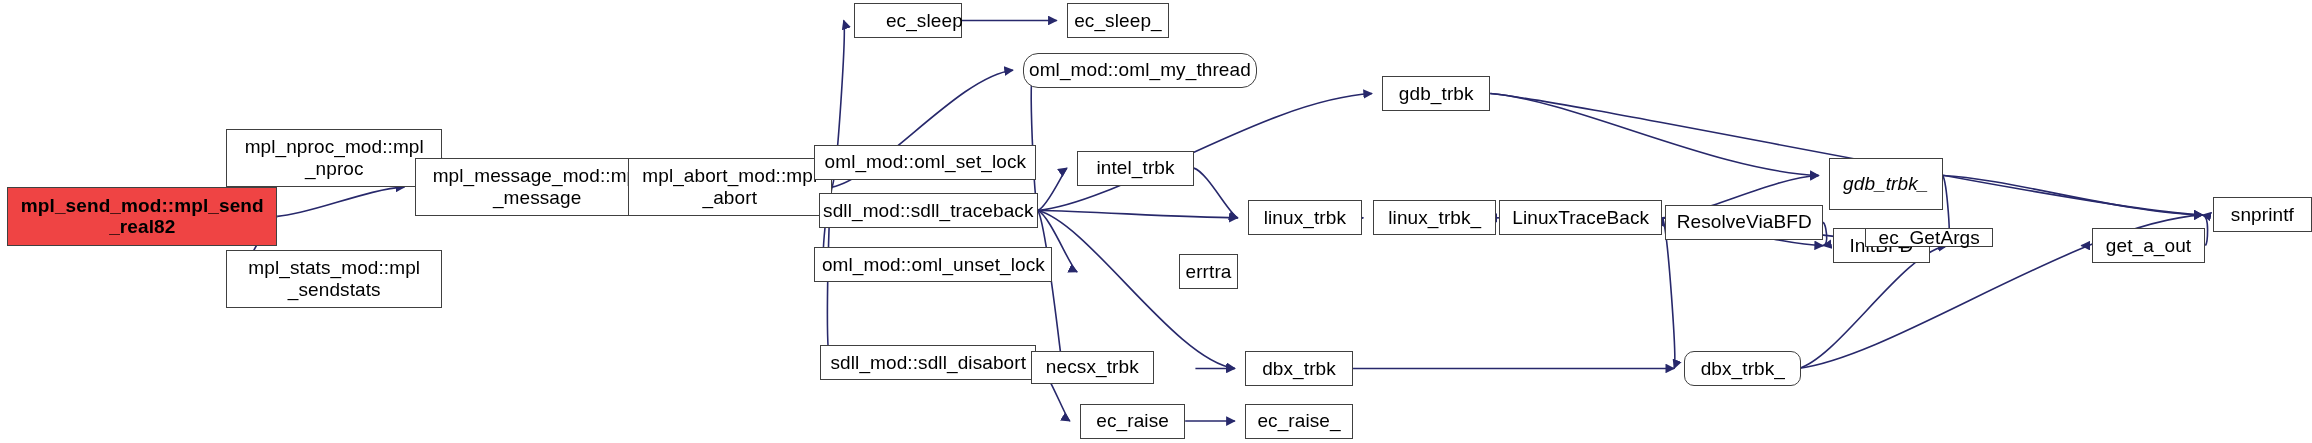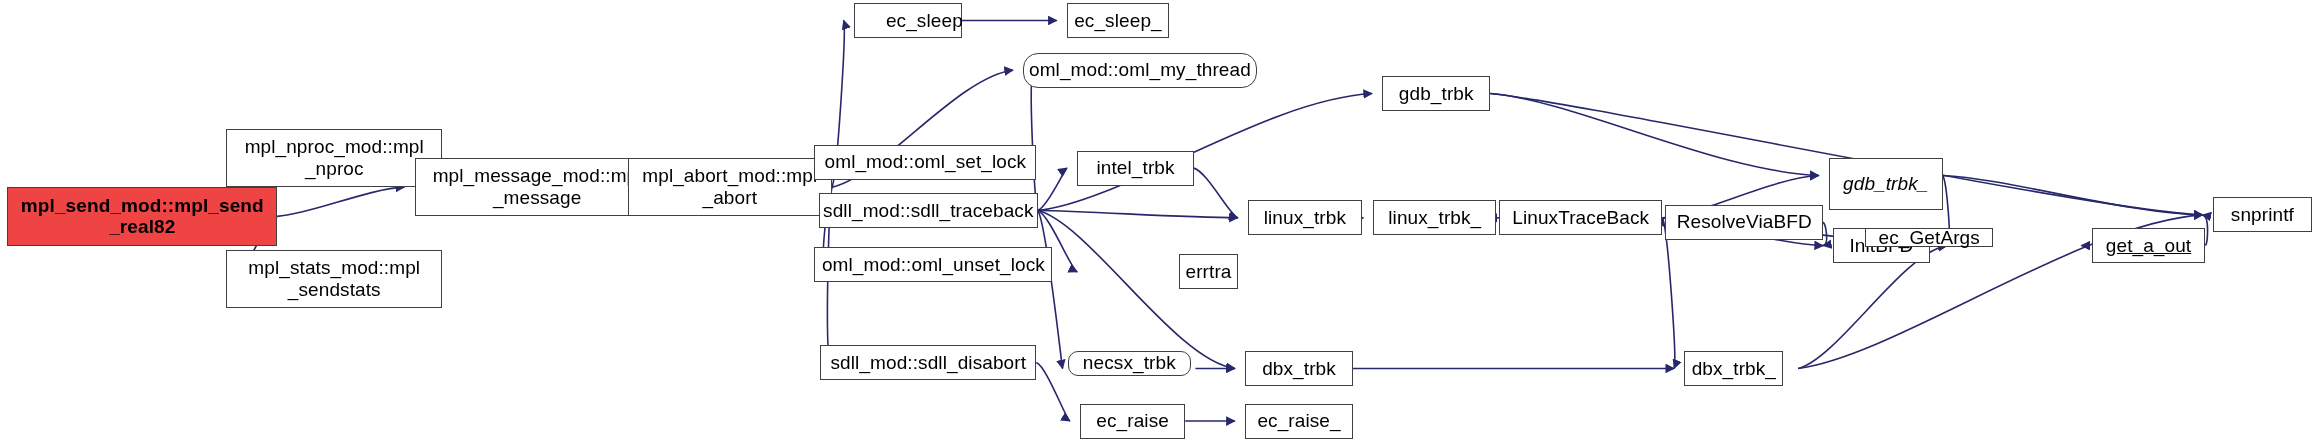--- a/index.html
+++ b/index.html
@@ -81,29 +81,29 @@
 _abort</div>
       <div class="node" style="left: 853.864px; top: 2.92409px; width: 108.01px; height: 35.0891px; padding-left: 33px;">ec_sleep</div>
       <div class="node" style="left: 1066.96px; top: 2.92409px; width: 102px; height: 35.0891px;">ec_sleep_</div>
       <div class="node" style="left: 1023.18px; top: 52.6337px; width: 233.535px; height: 35.0891px; border-radius: 15px;">oml_mod::oml_my_thread</div>
       <div class="node" style="left: 814.455px; top: 144.743px; width: 221.859px; height: 35.0891px; text-align: right;">oml_mod::oml_set_lock</div>
       <div class="node" style="left: 818.833px; top: 192.99px; width: 218.939px; height: 35.0891px;">sdll_mod::sdll_traceback</div>
       <div class="node" style="left: 814.455px; top: 247.086px; width: 237.914px; height: 35.0891px;">oml_mod::oml_unset_lock</div>
       <div class="node" style="left: 820.293px; top: 345.043px; width: 216.02px; height: 35.0891px;">sdll_mod::sdll_disabort</div>
       <div class="node" style="left: 1077.18px; top: 150.591px; width: 116.768px; height: 35.0891px;">intel_trbk</div>
       <div class="node" style="left: 1132px; top: 254.396px; width: 59px; height: 35.0891px; margin-left: 47px;">errtra</div>
-      <div class="node" style="left: 1068px; top: 350.891px; width: 122.606px; height: 25px; border-radius: 10px;">necsx_trbk</div>
+      <div class="node" style="left: 1031px; top: 350.891px; width: 122.606px; height: 33px;">necsx_trbk</div>
       <div class="node" style="left: 1080.1px; top: 403.525px; width: 105.091px; height: 35.0891px;">ec_raise</div>
       <div class="node" style="left: 1382.24px; top: 76.0264px; width: 108.01px; height: 35.0891px;">gdb_trbk</div>
       <div class="node" style="left: 1247.95px; top: 200.3px; width: 113.848px; height: 35.0891px;">linux_trbk</div>
       <div class="node" style="left: 1373.48px; top: 200.3px; width: 122.606px; height: 35.0891px;">linux_trbk_</div>
       <div class="node" style="left: 1499.01px; top: 200.3px; width: 163.475px; height: 35.0891px;">LinuxTraceBack</div>
       <div class="node" style="left: 1665.4px; top: 204.686px; width: 157.636px; height: 35.0891px;">ResolveViaBFD</div>
       <div class="node" style="left: 1828.87px; top: 157.901px; width: 113.848px; height: 52px; font-style: italic;">gdb_trbk_</div>
       <div class="node" style="left: 1833.25px; top: 228.079px; width: 96.3333px; height: 35.0891px;">InitBFD</div>
       <div class="node" style="left: 1865px; top: 228.079px; width: 128.444px; height: 19px;">ec_GetArgs</div>
-      <div class="node" style="left: 2091.6px; top: 228.079px; width: 113.848px; height: 35.0891px; text-decoration: underline;">get_a_out</div>
+      <div class="node" style="left: 2091.6px; top: 228.079px; width: 113.848px; height: 35.0891px;">get_a_out</div>
       <div class="node" style="left: 2212.75px; top: 197.376px; width: 99.2525px; height: 35.0891px;">snprintf</div>
       <div class="node" style="left: 1245.04px; top: 350.891px; width: 108.01px; height: 35.0891px;">dbx_trbk</div>
-      <div class="node" style="left: 1684.37px; top: 350.891px; width: 99px; height: 35.0891px;">dbx_trbk_</div>
+      <div class="node" style="left: 1684.37px; top: 350.891px; width: 117px; height: 35.0891px; border-radius: 10px;">dbx_trbk_</div>
       <div class="node" style="left: 1245.04px; top: 403.525px; width: 108.01px; height: 35.0891px;">ec_raise_</div>
     </div>
 </div>
 
 </body></html>

